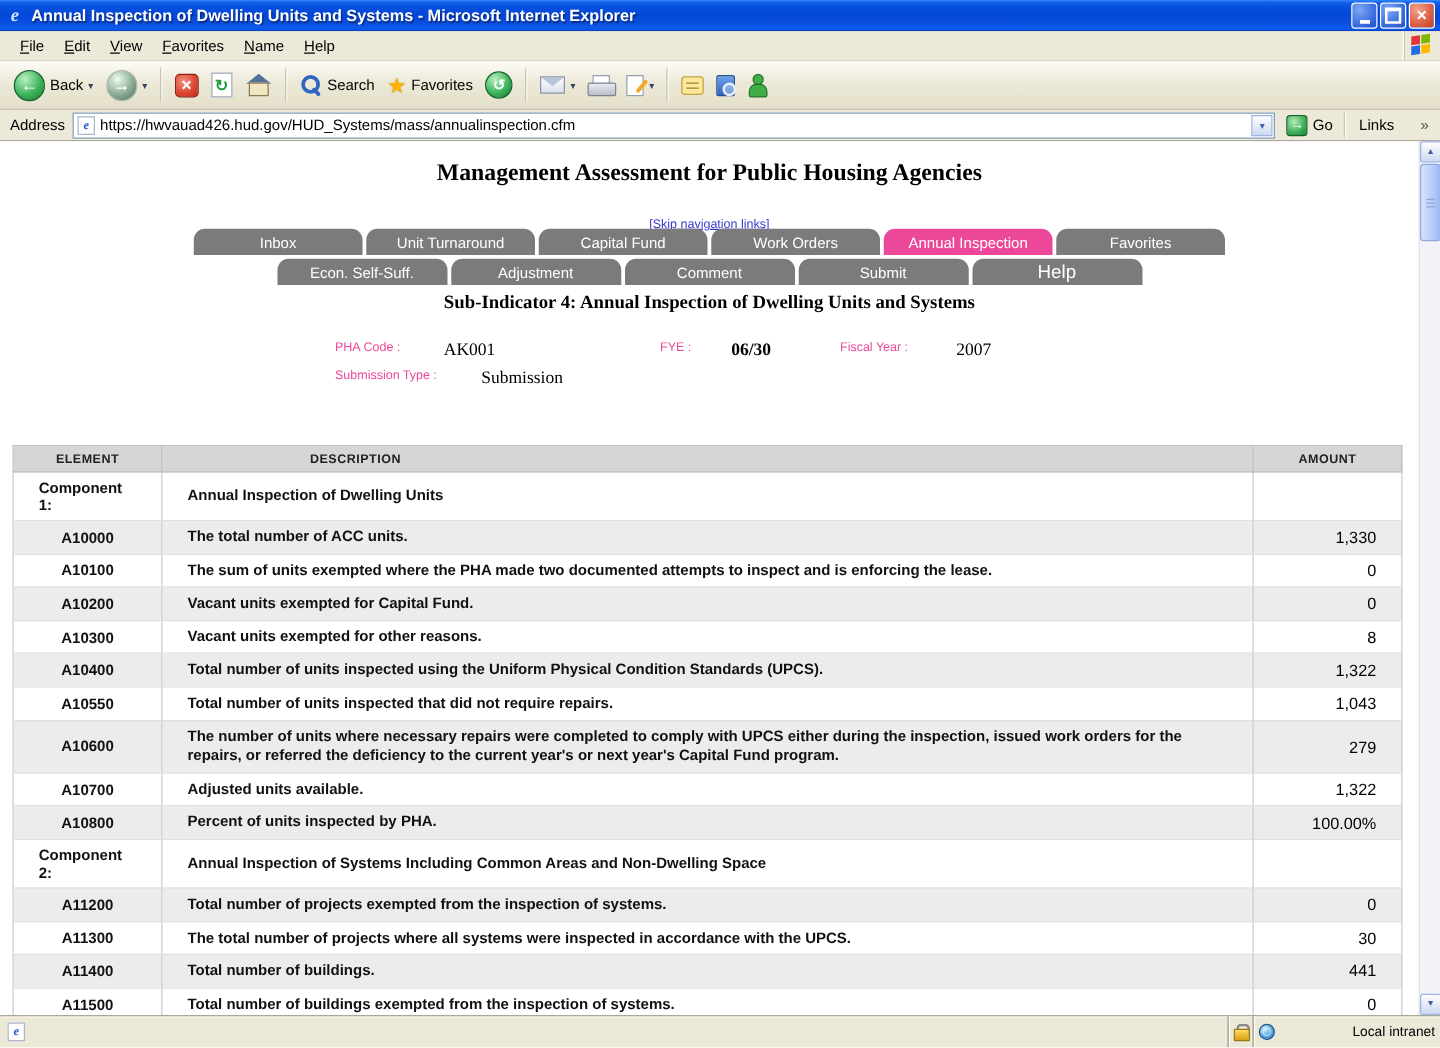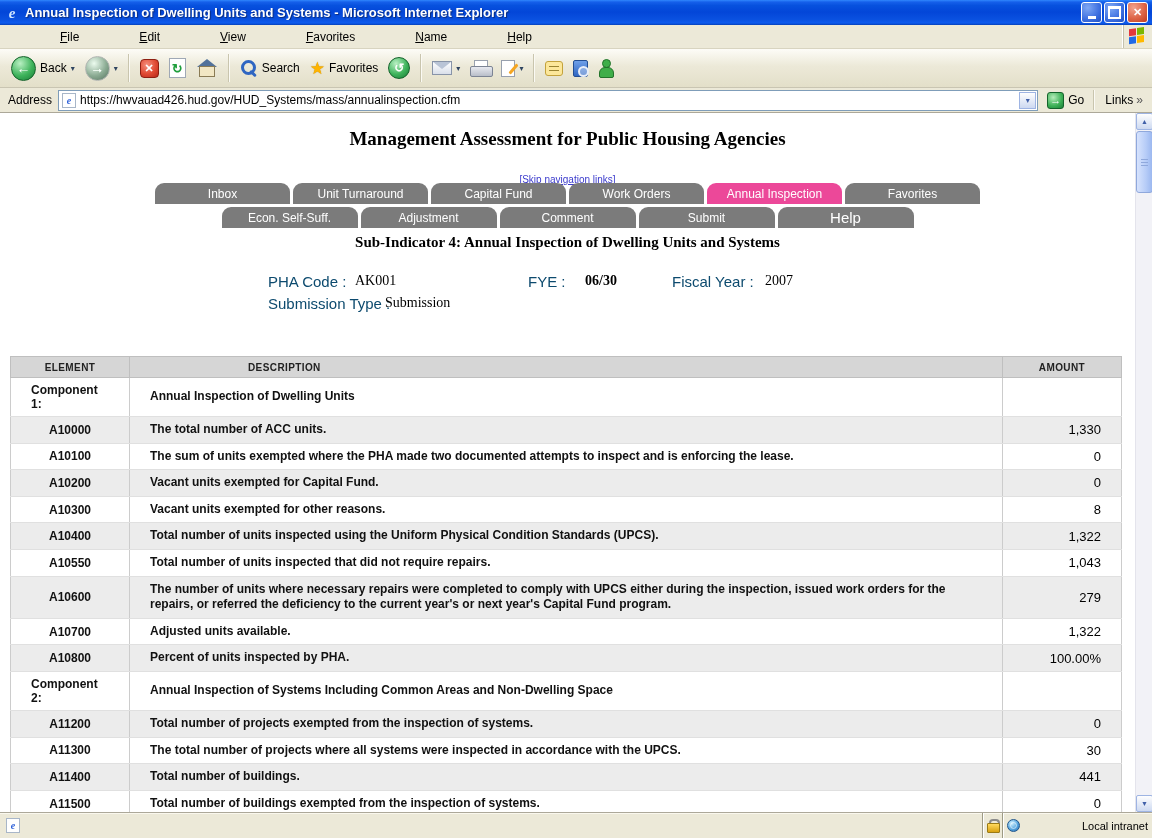--- a/index.html
+++ b/index.html
@@ -17,21 +17,21 @@
   .wbtn { width:21px; height:21px; border-radius:3px; border:1px solid #fff; display:grid; place-items:center;
     color:#fff; font-size:11px; font-weight:bold; }
   .wbtn.min, .wbtn.max { background:radial-gradient(circle at 30% 25%,#7FA8F4,#3D6FE0 60%,#1F50C4); }
   .wbtn.close { background:radial-gradient(circle at 30% 25%,#F2A28C,#DD6547 55%,#C03C1F); }
   .wbtn.min::after { content:""; width:8px; height:3px; background:#fff; margin-top:9px; }
   .wbtn.max::after { content:""; width:9px; height:8px; border:2px solid #fff; border-top-width:3px; }
 
   
   .menubar { height:24px; display:flex; align-items:center; padding-left:8px; background:#ECE9D8;
     border-bottom:1px solid #D8D4C0; }
-  .menu-item { padding:3px 8px; font-size:12px; color:#000;margin-left:44px; }
+  .menu-item { padding:3px 8px; font-size:12px; color:#000; }
   .menu-item::first-letter { text-decoration:underline; }
   .throbber { margin-left:auto; height:100%; display:flex; align-items:center; padding:0 6px;
     border-left:1px solid #fff; box-shadow:inset 1px 0 0 #C5C2AE; }
   .winflag { width:17px; height:17px; display:grid; grid-template-columns:7px 7px; grid-template-rows:7px 7px;
     gap:1px; transform:skewY(-8deg); }
   .winflag i { display:block; }
   .fr { background:#E3373C; } .fg { background:#7DB700; } .fb { background:#226AE6; } .fy { background:#FFB900; }
 
   
   .toolbar { height:39px; display:flex; align-items:center; gap:2px; padding:0 7px;
@@ -98,42 +98,42 @@
     place-items:center; color:#2B5FD9; font:bold italic 10px "Liberation Serif",serif; flex:0 0 auto; }
   .page-icon::after { content:"e"; }
   .addr-url { flex:1; color:#000; white-space:nowrap; overflow:hidden; }
   .addr-drop { width:17px; height:17px; background:linear-gradient(#FEFEFE,#CDD9F1); border:1px solid #9EB4E3;
     display:grid; place-items:center; font-size:8px; color:#3F5FA8; flex:0 0 auto; }
   .go-btn { display:flex; align-items:center; gap:4px; font-size:12px; padding:1px 3px; }
   .go-icon { width:17px; height:17px; border-radius:3px; border:1px solid #14632B; color:#fff; display:grid;
     place-items:center; font-size:11px; font-weight:bold;
     background:radial-gradient(circle at 35% 30%,#B4ECB9,#3BAF55 60%,#1B8038); }
   .links-sep { width:2px; height:20px; border-left:1px solid #C9C5AE; border-right:1px solid #FBFAF4; }
-  .links { display:flex; align-items:center; gap:3px; font-size:12px; padding:0 4px; color:#000; }
+  .links { display:flex; align-items:center; gap:21px; font-size:12px; padding:0 4px; color:#000; }
   .chev { color:#555; font-size:12px; }
 
   
   .content { position:absolute; top:113px; left:0; width:1135px; height:699px; background:#fff; overflow:hidden; }
   .page-title { position:absolute; top:15px; width:100%; text-align:center;
     font-family:"Liberation Serif",serif; font-weight:bold; font-size:19px; color:#000; }
   .skip-wrap { position:absolute; top:56px; width:100%; text-align:center; }
   .skip-link { font-size:10px; color:#3A3ACC; text-decoration:underline; }
   .tabs-row { position:absolute; width:100%; display:flex; justify-content:center; gap:3px; }
   .tabs1 { top:70px; } .tabs2 { top:94px; }
   .tab { width:135px; height:21px; background:#7B7B7B; color:#fff; border-radius:9px 9px 0 0;
     display:grid; place-items:center; font-size:12px; }
   .tabs2 .tab { width:136px; }
   .tab.active { background:#ec4899; }
   .tab.big { font-size:15px; }
   .page-subtitle { position:absolute; top:121px; width:100%; text-align:center;
     font-family:"Liberation Serif",serif; font-weight:bold; font-size:15px; color:#000; }
 
   .details { position:absolute; top:160px; left:268px; width:640px; }
   .d-row { position:relative; height:22px; }
-  .d-label { position:absolute; font-size:15px; color:#0c4a6e; white-space:nowrap; }
+  .d-label { position:absolute; font-size:10px; color:#ec4899; white-space:nowrap; }
   .d-value { position:absolute; font-family:"Liberation Serif",serif; font-size:14px; color:#000; white-space:nowrap; }
   .p0{left:0;} .p87{left:87px;} .p260{left:260px;} .p317{left:317px;} .p404{left:404px;} .p497{left:497px;}
   .p89{left:89px;} .p117{left:117px;}
   .bold { font-weight:bold; }
 
   .table-wrap { position:absolute; top:243px; left:10px; right:13px; }
   table { width:100%; border-collapse:collapse; table-layout:fixed; border:1px solid #ABABAB; }
   col.c-el { width:119px; } col.c-am { width:119px; }
   thead th { height:21px; background:#D6D6D6; font-size:10px; font-weight:bold; letter-spacing:.4px;
     color:#222; border:1px solid #BFBFBF; text-align:center; }

